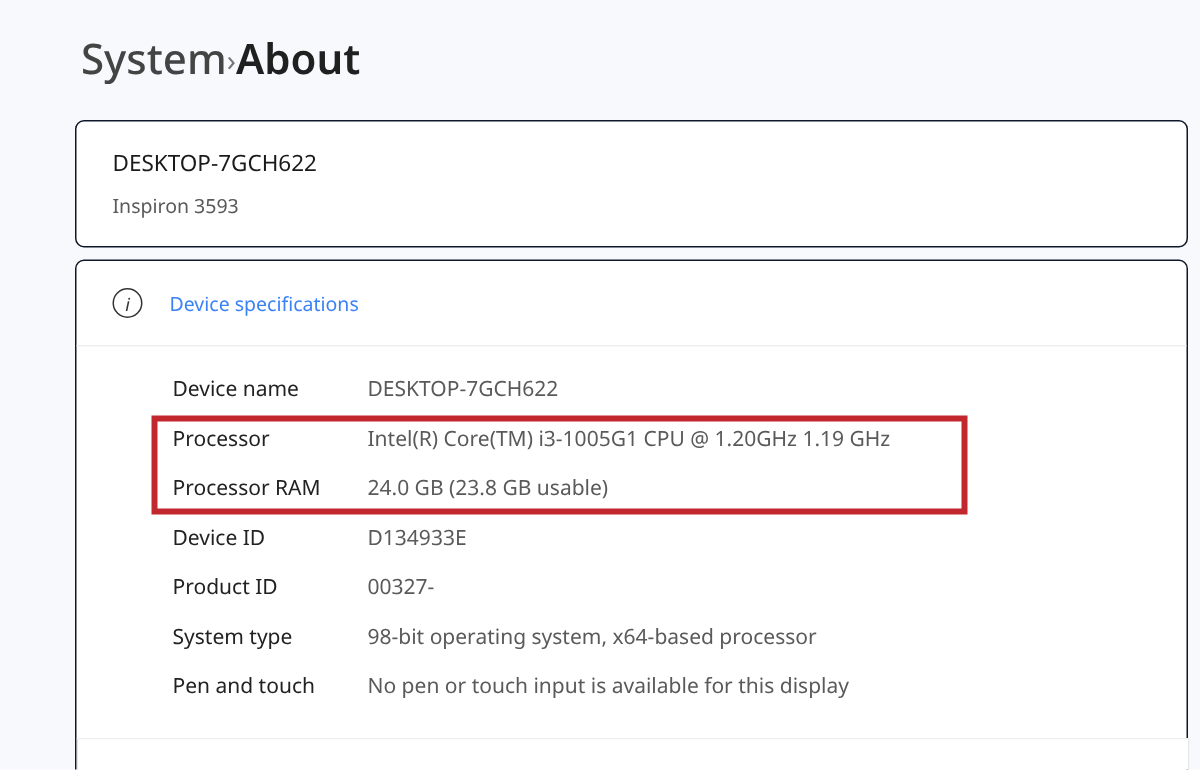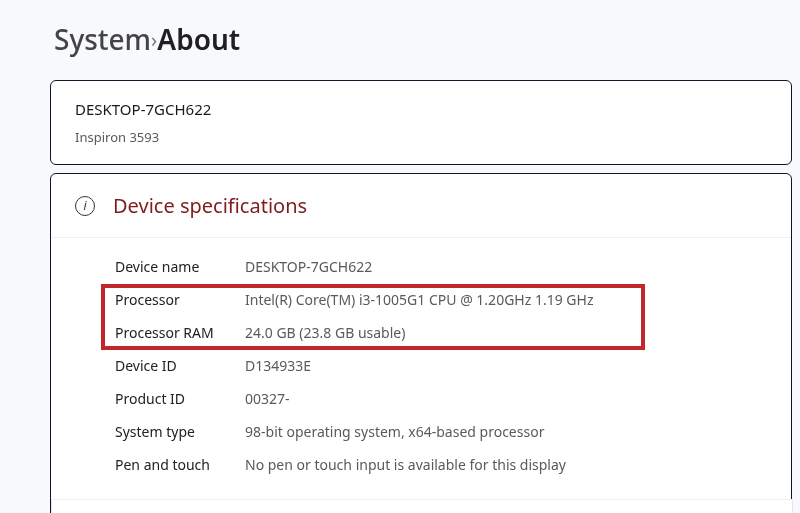--- a/index.html
+++ b/index.html
@@ -53,21 +53,21 @@
       border: 1.4px solid #333;
       border-radius: 50%;
       display: inline-flex;
       align-items: center;
       justify-content: center;
       font-size: 12px;
       font-style: italic;
       color: #333;
       flex: 0 0 auto;
     }
-    .specs-header .title { font-size: 20px; color: #7f1d1d; }
+    .specs-header .title { font-size: 13px; color: #3b82f6; }
     .specs-body {
       padding: 12px 24px 18px 64px;
       position: relative;
     }
     .row {
       display: flex;
       padding: 7px 0;
       font-size: 14px;
     }
     .row .label {

